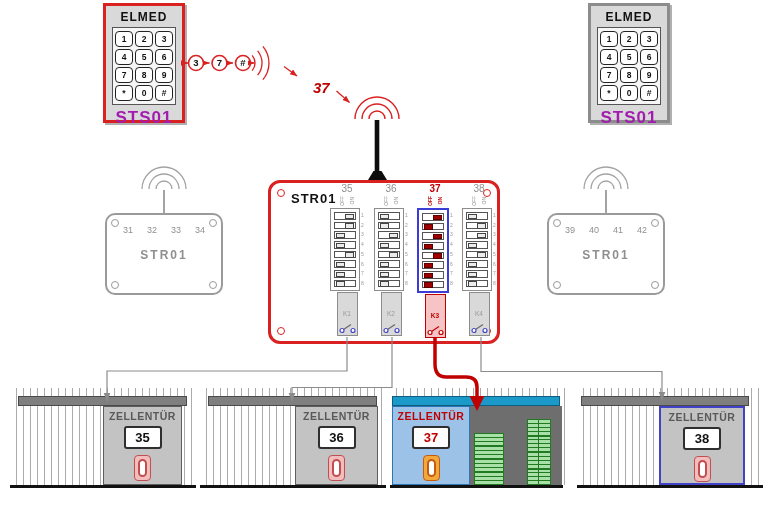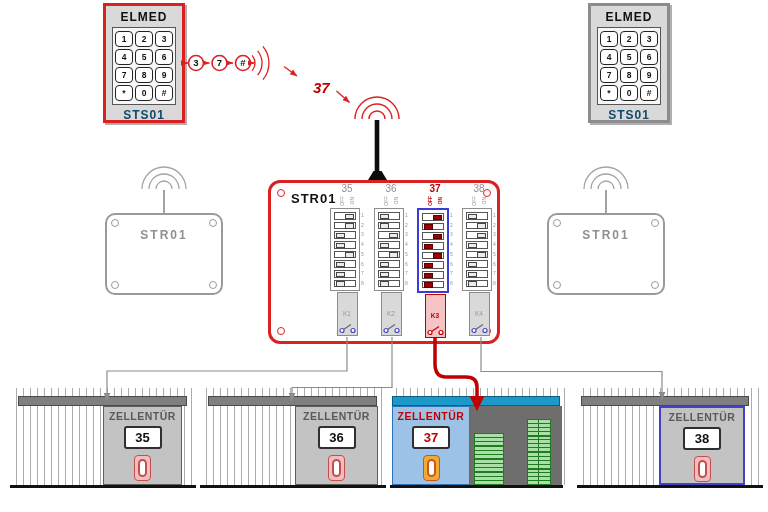--- a/index.html
+++ b/index.html
@@ -5,21 +5,21 @@
   html,body{margin:0;padding:0;background:#fff;font-family:"Liberation Sans",sans-serif;}
   .stage{position:relative;width:768px;height:512px;background:#fff;overflow:hidden;}
 
   
   .keypad{position:absolute;width:82px;height:120px;background:var(--panel_gray);box-sizing:border-box;}
   .keypad.alert{border:3px solid var(--accent_red);box-shadow:2px 2px 0 rgba(80,80,80,.45);}
   .keypad.idle{border:3px solid #8c8c8c;box-shadow:2px 2px 0 rgba(80,80,80,.45);}
   .keypad .brand{text-align:center;font-weight:bold;font-size:12px;padding-top:4px;letter-spacing:1px;color:#111;}
   .keys{margin:3px auto 0;width:58px;background:#f6f6f6;border:1px solid #555;padding:3px 2px;display:grid;grid-template-columns:repeat(3,1fr);gap:2px;box-sizing:content-box;}
   .key{height:14px;background:#fff;border:1.5px solid #222;border-radius:4px;font-size:8.5px;font-weight:bold;display:flex;align-items:center;justify-content:center;color:#111;}
-  .keypad .model{text-align:center;font-weight:bold;font-size:12px;margin-top:3px;letter-spacing:1px;color:#0c4a6e;}
+  .keypad .model{text-align:center;font-weight:bold;font-size:17px;margin-top:3px;letter-spacing:1px;color:#a21caf;}
 
   
   .receiver{position:absolute;width:118px;height:82px;border:2px solid #9a9a9a;border-radius:10px;background:#fff;box-sizing:border-box;}
   .receiver .nums{display:flex;justify-content:space-between;padding:10px 16px 0;font-size:9px;color:var(--text_gray);}
   .receiver .rlabel{text-align:center;margin-top:13px;font-size:12px;font-weight:bold;color:var(--text_gray);letter-spacing:2px;}
   .screw{position:absolute;width:8px;height:8px;border-radius:50%;border:1.5px solid #9a9a9a;background:#fff;box-sizing:border-box;}
   .screw.tl{left:4px;top:4px}.screw.tr{right:4px;top:4px}.screw.bl{left:4px;bottom:4px}.screw.br{right:4px;bottom:4px}
 
   
   .centerbox{position:absolute;left:268px;top:180px;width:232px;height:164px;border:3px solid var(--accent_red);border-radius:12px;background:#fff;box-sizing:border-box;}
@@ -119,28 +119,40 @@
       <div class="key">#</div>
     </div>
     <div class="model">STS01</div>
   </div>
 
   <div class="receiver" style="left:105px;top:213px;">
     <span class="screw tl"></span>
     <span class="screw tr"></span>
     <span class="screw bl"></span>
     <span class="screw br"></span>
+    <div class="nums">
+      <span>31</span>
+      <span>32</span>
+      <span>33</span>
+      <span>34</span>
+    </div>
     <div class="rlabel">STR01</div>
   </div>
 
   <div class="receiver" style="left:547px;top:213px;">
     <span class="screw tl"></span>
     <span class="screw tr"></span>
     <span class="screw bl"></span>
     <span class="screw br"></span>
+    <div class="nums">
+      <span>39</span>
+      <span>40</span>
+      <span>41</span>
+      <span>42</span>
+    </div>
     <div class="rlabel">STR01</div>
   </div>
 
   <div class="centerbox">
     <span class="screw tl"></span>
     <span class="screw tr"></span>
     <span class="screw bl"></span>
     <span class="screw br"></span>
     <div class="clabel">STR01</div>
 

